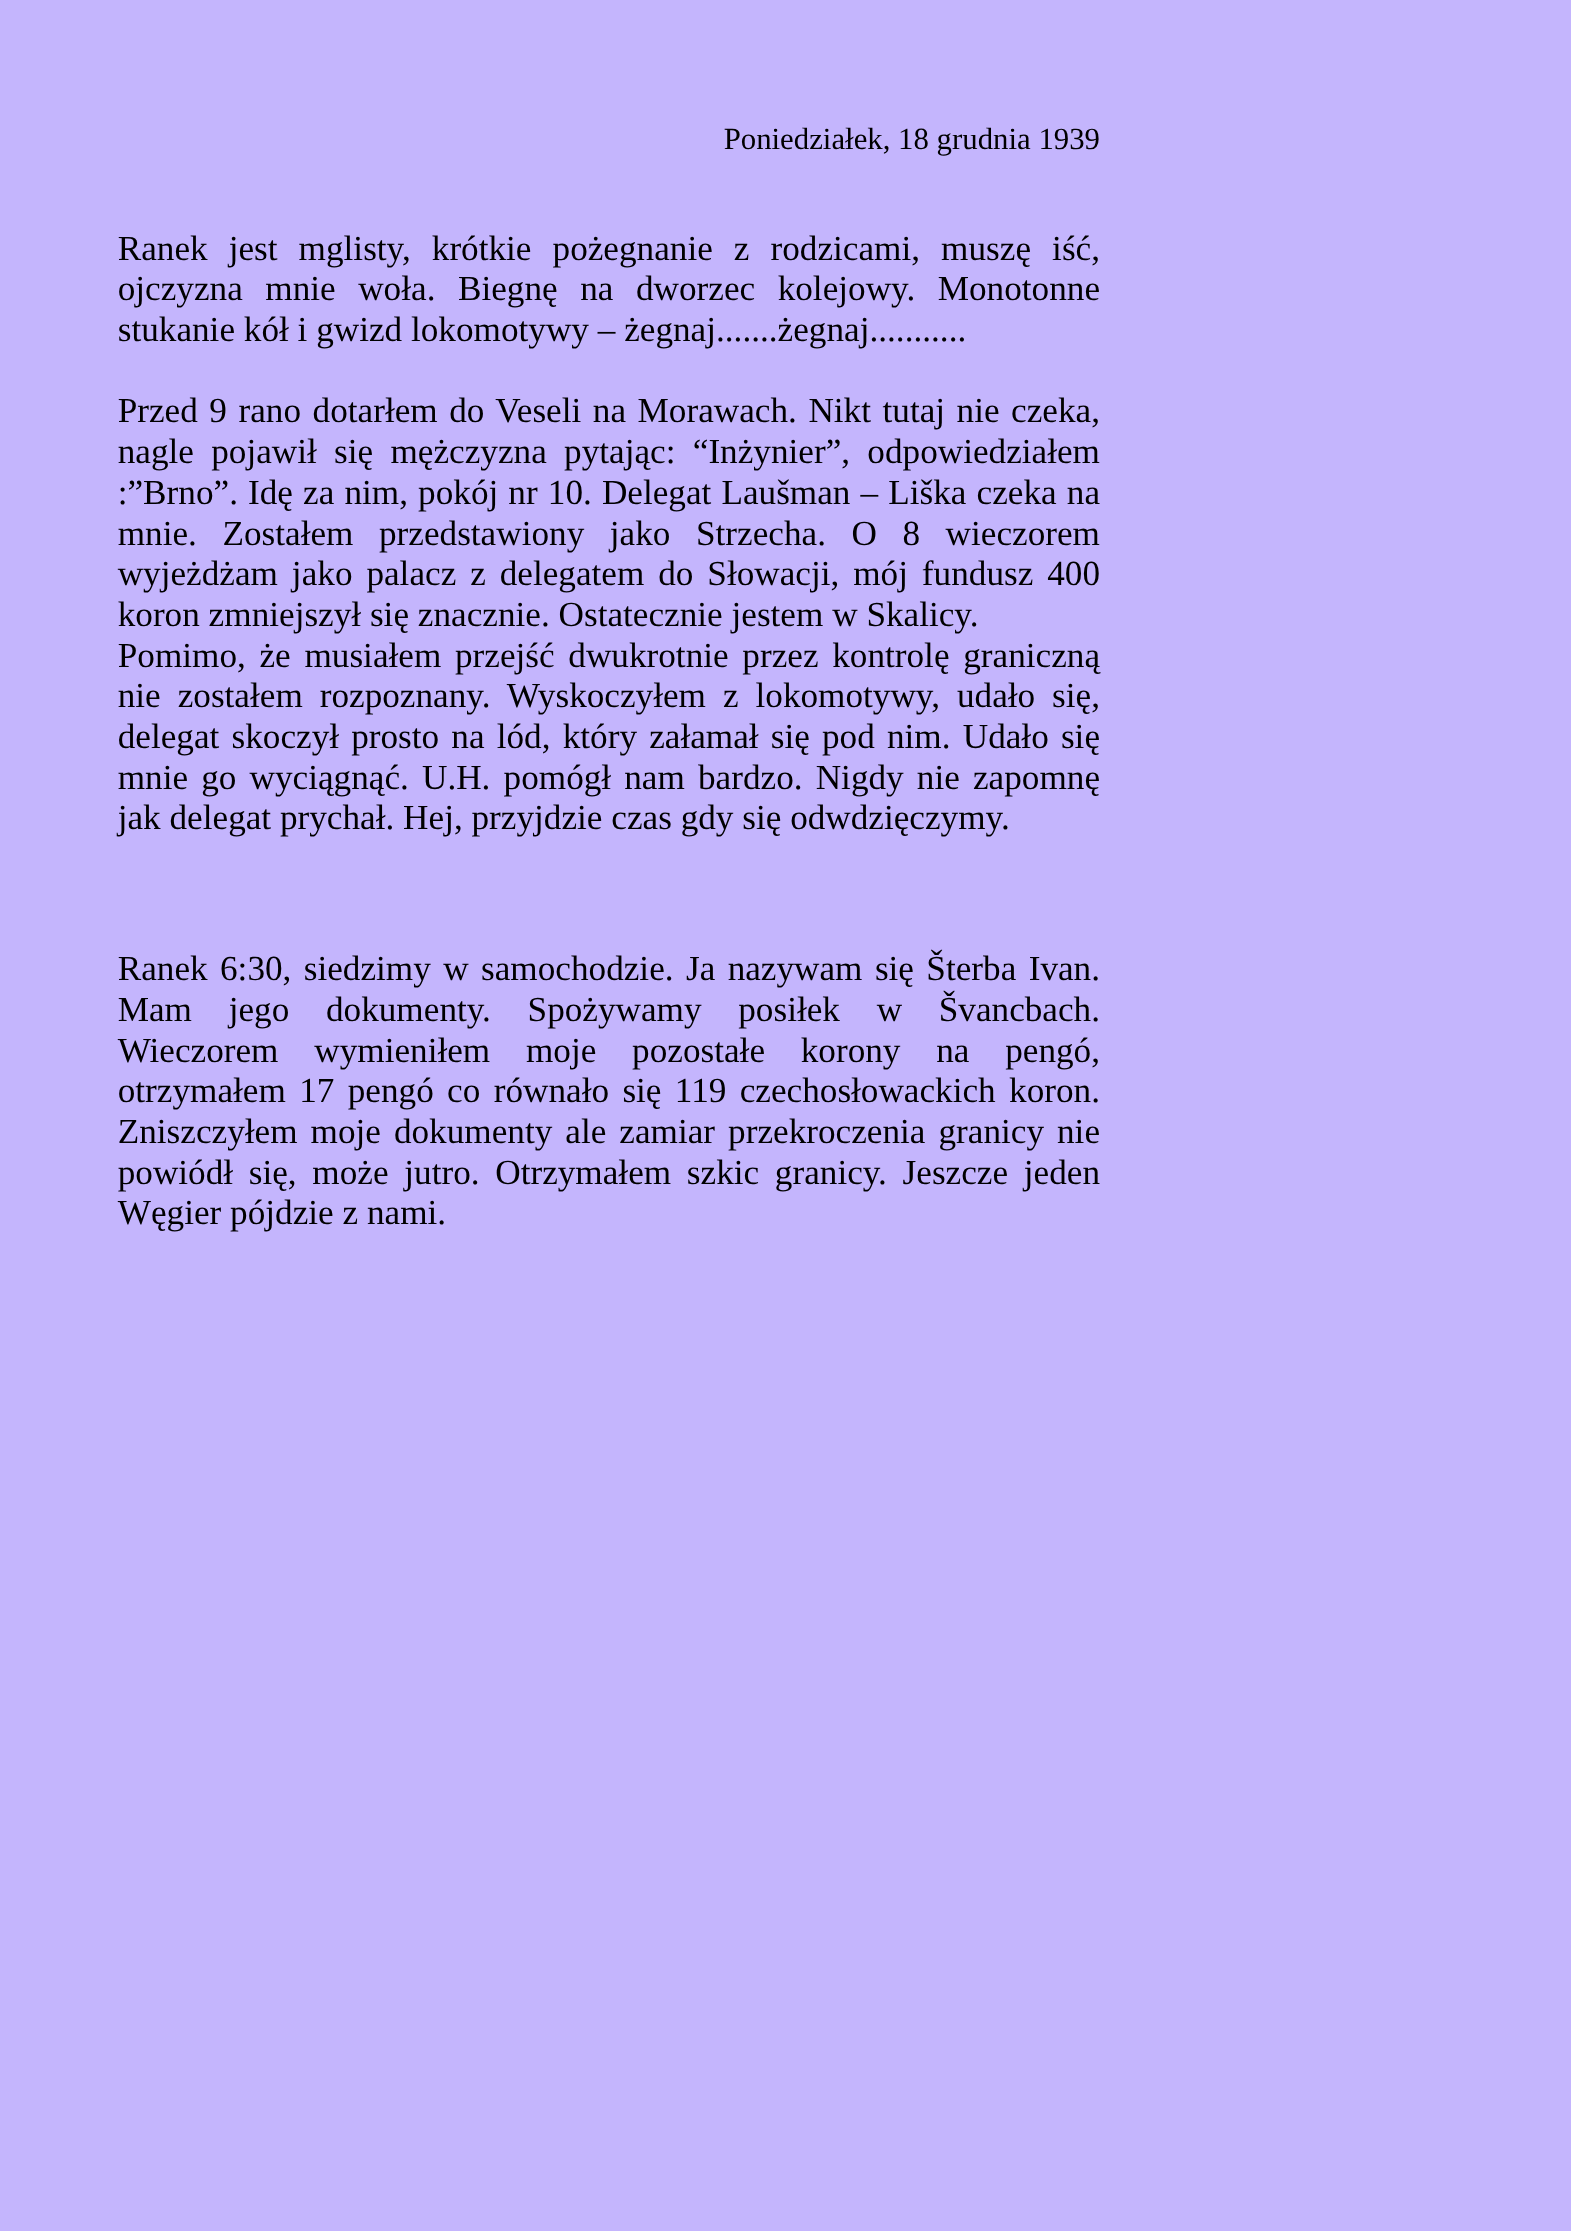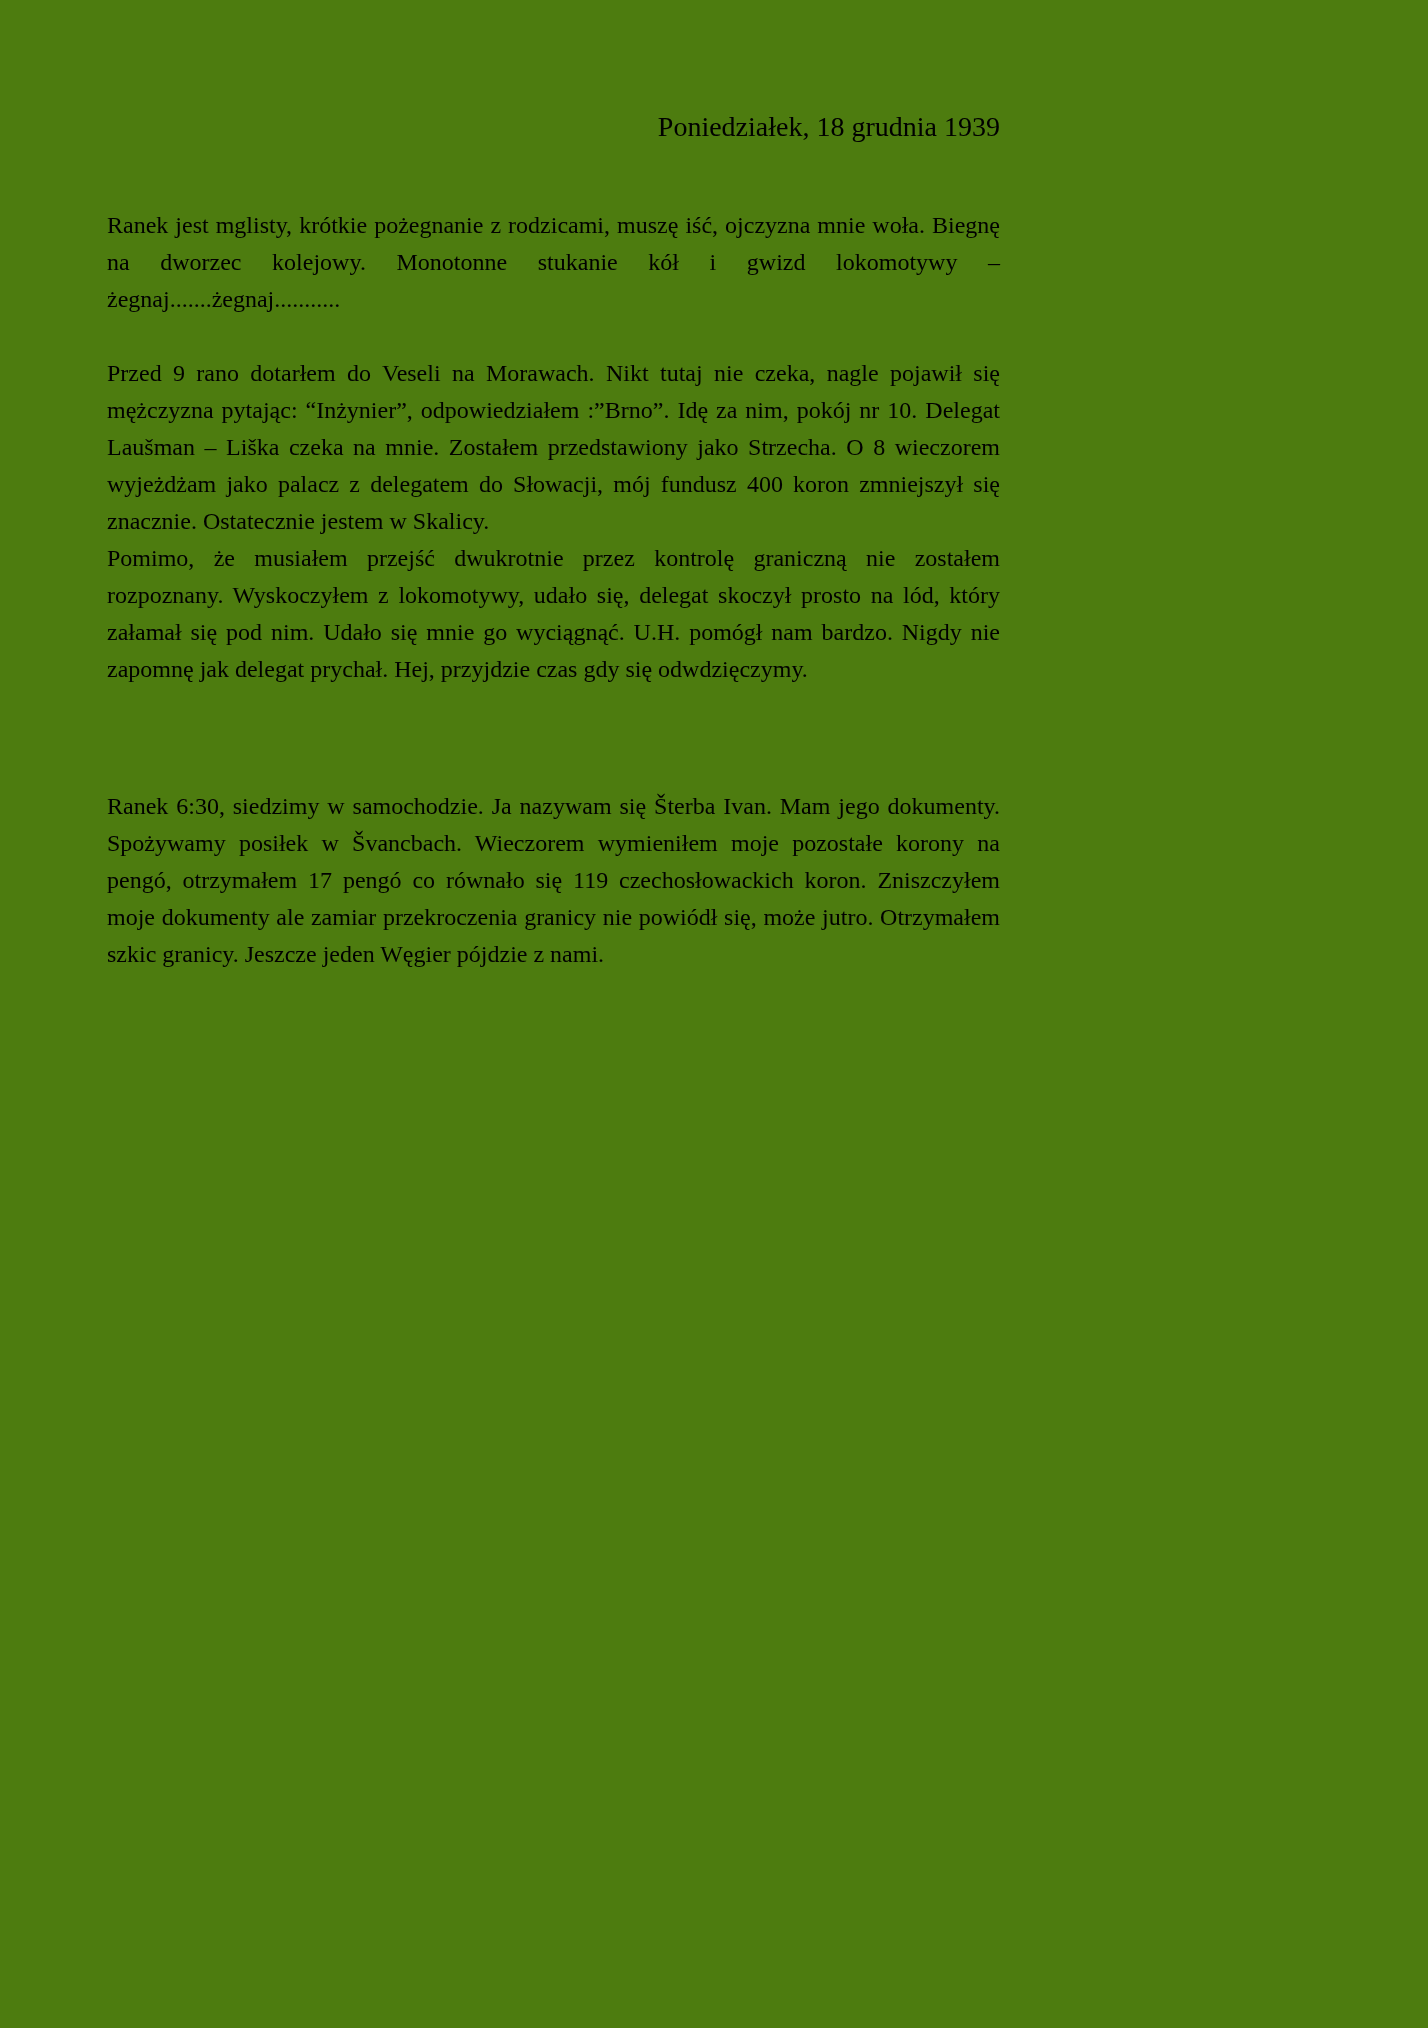--- a/index.html
+++ b/index.html
@@ -12,39 +12,39 @@
       height: 2028px;
       font-family: "Liberation Serif", serif;
       color: #000000;
       -webkit-font-smoothing: antialiased;
     }
     .page {
       box-sizing: border-box;
       width: 1428px;
       height: 2028px;
       padding: 108px 428px 0 107px;
-      background: #4d7c0f;
+      background: #c4b5fd;
       overflow: hidden;
     }
     .entry {
       margin: 0;
     }
     .entry-2 {
       margin-top: 100px;
     }
     .date {
       font-size: 28px;
       line-height: 37px;
       font-weight: normal;
       text-align: right;
       margin: 0 0 62px 0;
       padding: 0;
     }
     .para {
-      font-size: 24px;
+      font-size: 32px;
       line-height: 37px;
       text-align: justify;
       margin: 0;
       padding: 0;
       font-family: Liberation Serif, serif;
     }
     .gap-after {
       margin-bottom: 37px;
     }
   </style>

